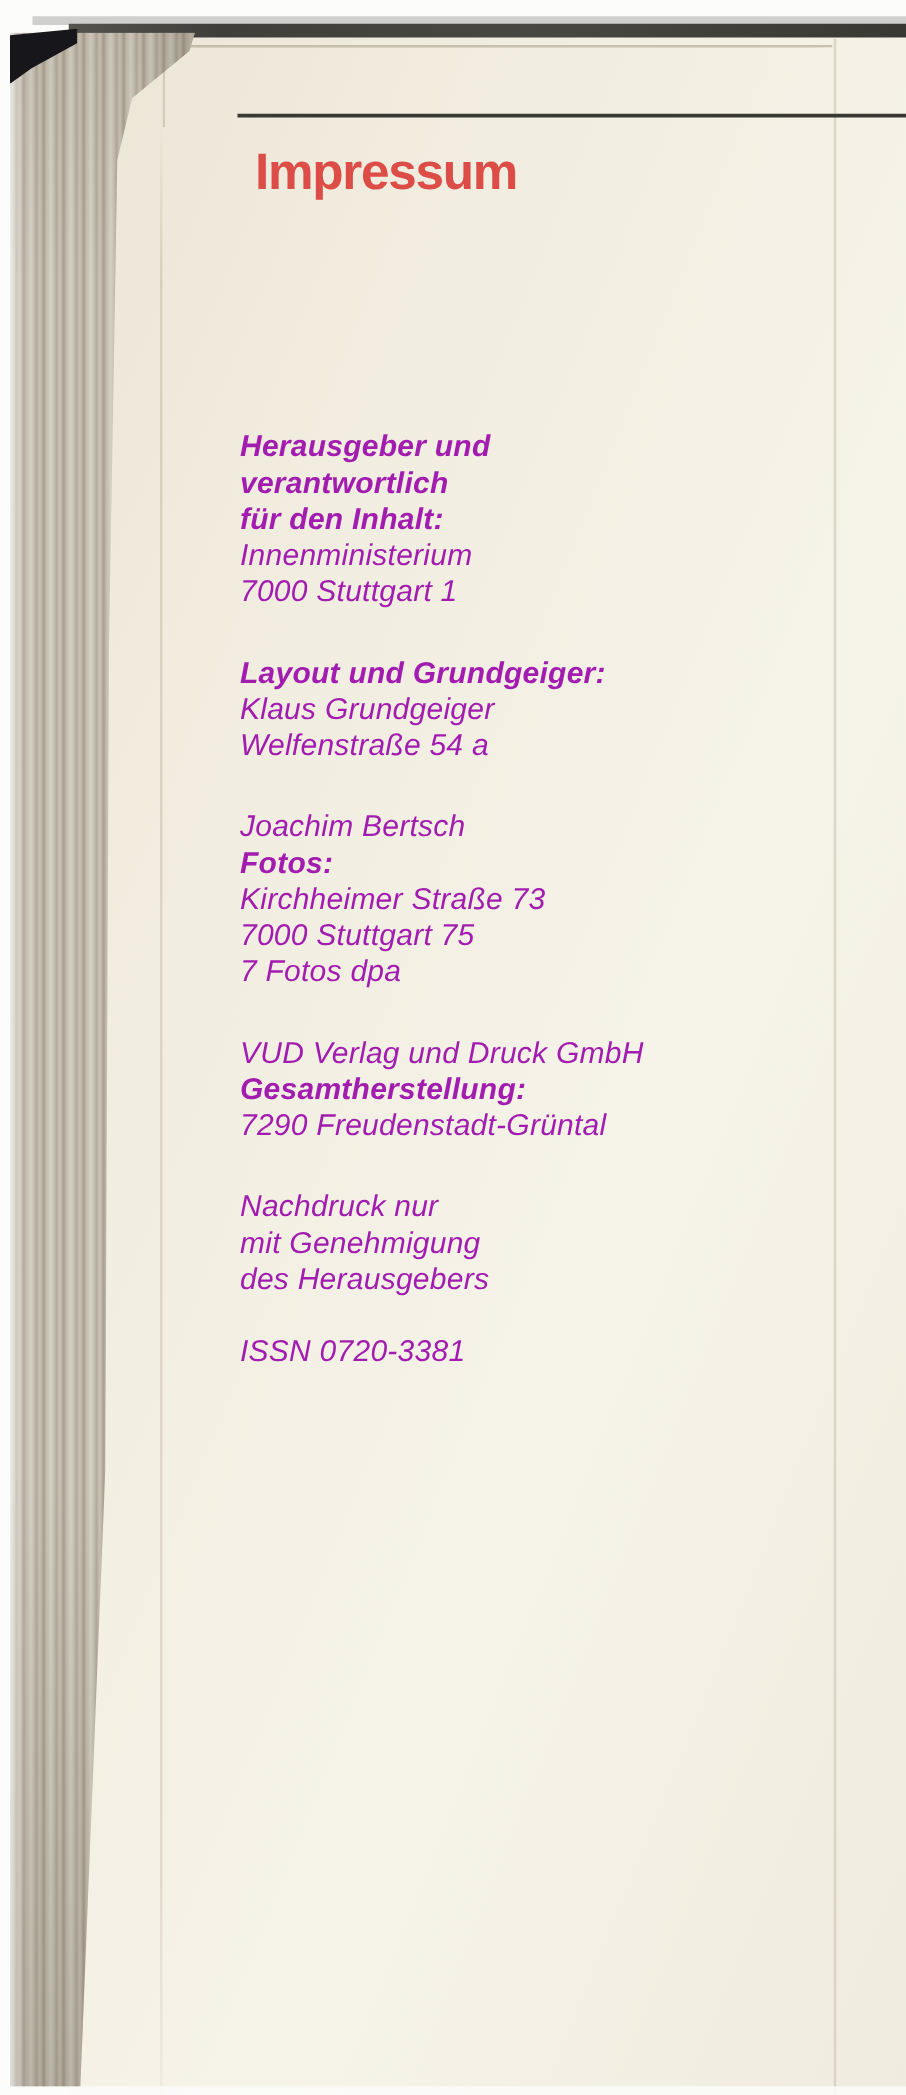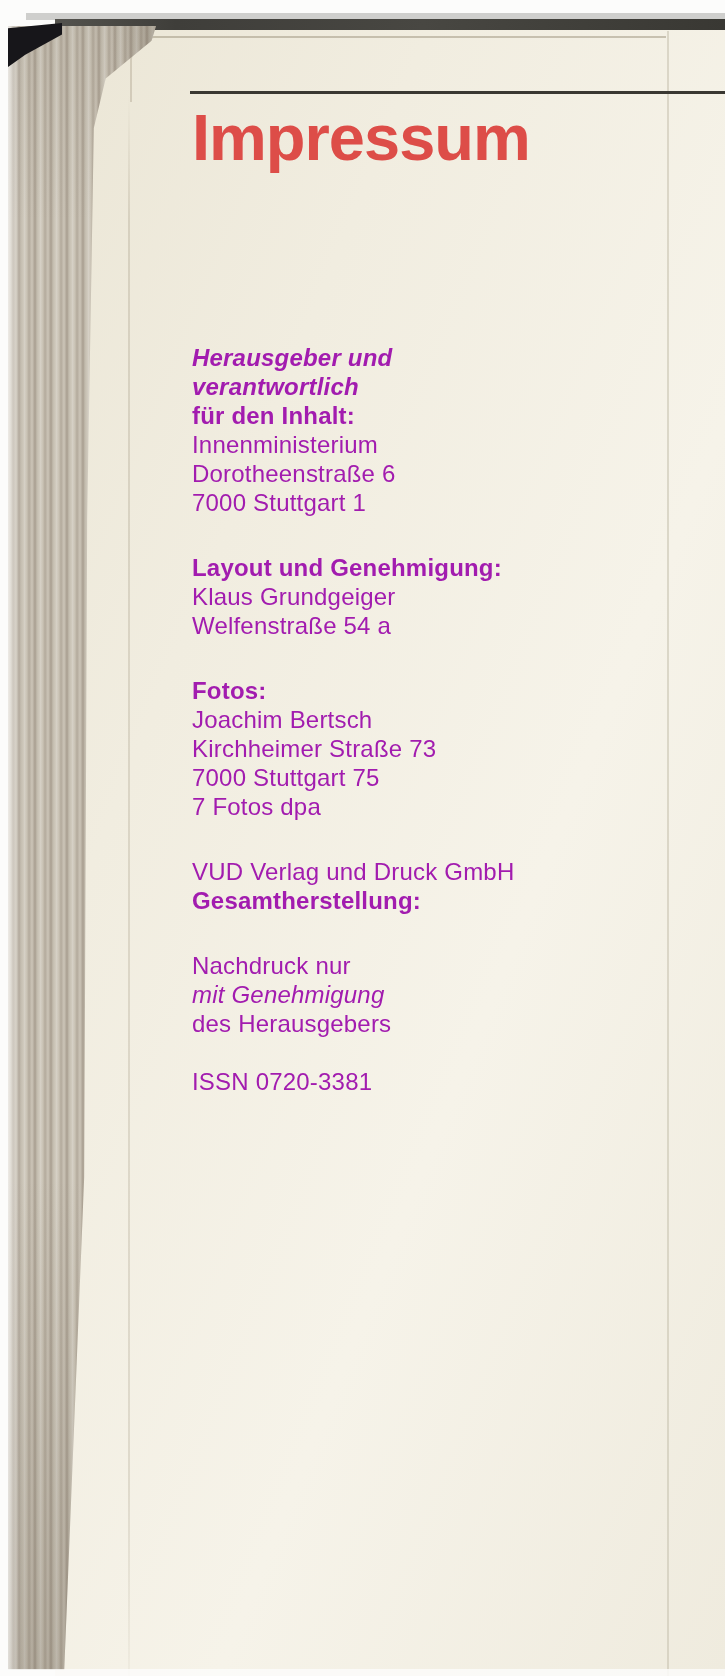--- a/index.html
+++ b/index.html
@@ -56,33 +56,33 @@
     position:absolute;left:0;right:0;bottom:0;height:7px;
     background:rgba(252,252,250,0.85);
   }
   
   .rule{
     position:absolute;left:190px;top:91px;right:0;height:3px;
     background:#3a3832;
   }
   .title{
     position:absolute;left:188px;top:101px;
-    font-size:65px;line-height:1;font-weight:bold;letter-spacing:-1px;
+    font-size:41px;line-height:1;font-weight:bold;letter-spacing:-1px;
     color:#dd4d48;
-    margin:4px;
+    margin:16px;
   }
   .content{
     position:absolute;left:192px;top:343px;width:470px;
     color:#a21caf;font-size:24px;line-height:29px;
     letter-spacing:0.2px;
   }
   .block{margin:0 0 36px 0;}
   .block:nth-child(5){margin-bottom:29px;margin-top:28px;}
   .block:last-child{margin-bottom:16px;}
-  .line{white-space:nowrap;}
+  .line{white-space:nowrap;font-style:italic;}
   .b{font-weight:bold;}
   .i{font-style:italic;}
 </style>
 </head>
 <body>
 
 <div class="scan">
 
   <div class="top-strip-gray"></div>
   <div class="top-strip-dark"></div>
@@ -95,38 +95,38 @@
 
   <div class="rule"></div>
   <h1 class="title">Impressum</h1>
 
   <div class="content">
       <div class="block">
         <div class="line b i">Herausgeber und</div>
         <div class="line b i">verantwortlich</div>
         <div class="line b">für den Inhalt:</div>
         <div class="line">Innenministerium</div>
-        <div class="line">Dorotheenstraße 6</div>
         <div class="line">7000 Stuttgart 1</div>
       </div>
       <div class="block">
-        <div class="line b">Layout und Genehmigung:</div>
+        <div class="line b">Layout und Grundgeiger:</div>
         <div class="line">Klaus Grundgeiger</div>
         <div class="line">Welfenstraße 54 a</div>
       </div>
       <div class="block">
+        <div class="line">Joachim Bertsch</div>
         <div class="line b">Fotos:</div>
-        <div class="line">Joachim Bertsch</div>
         <div class="line">Kirchheimer Straße 73</div>
         <div class="line">7000 Stuttgart 75</div>
         <div class="line">7 Fotos dpa</div>
       </div>
       <div class="block">
         <div class="line">VUD Verlag und Druck GmbH</div>
         <div class="line b">Gesamtherstellung:</div>
+        <div class="line">7290 Freudenstadt-Grüntal</div>
       </div>
       <div class="block">
         <div class="line">Nachdruck nur</div>
         <div class="line i">mit Genehmigung</div>
         <div class="line">des Herausgebers</div>
       </div>
       <div class="block">
         <div class="line">ISSN 0720-3381</div>
       </div>
     </div>

